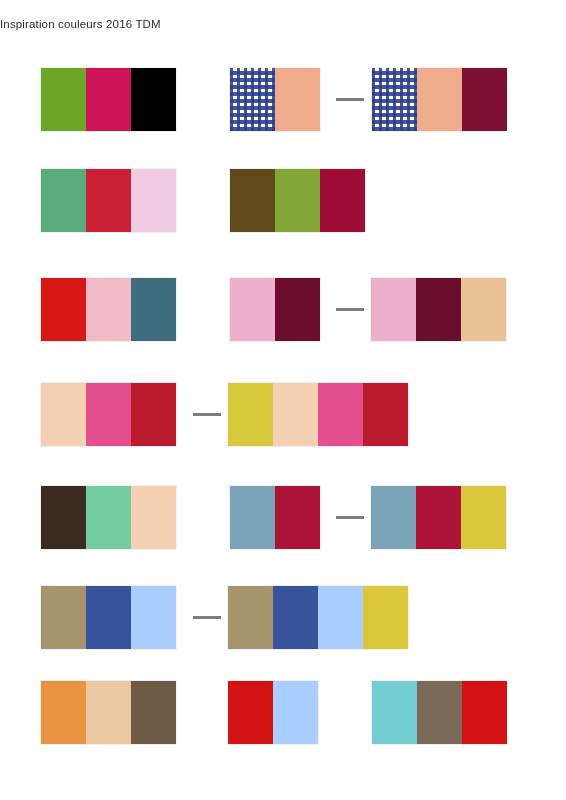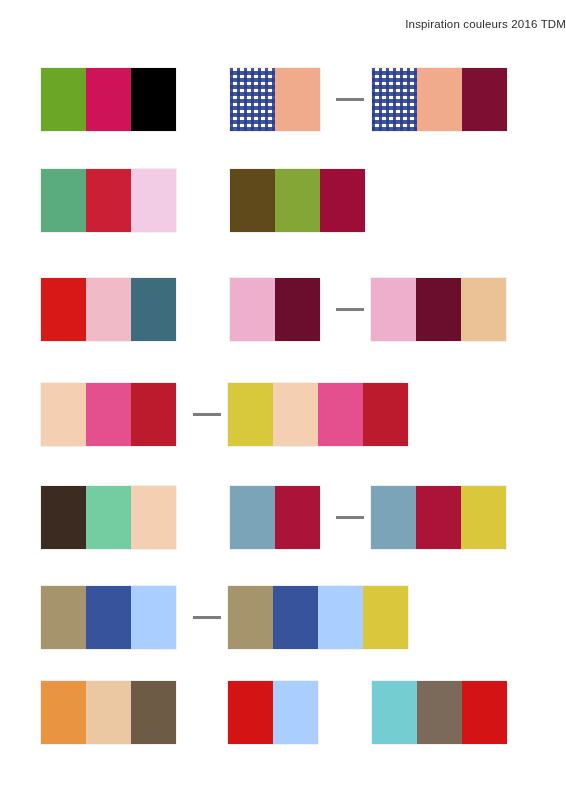--- a/index.html
+++ b/index.html
@@ -21,21 +21,21 @@
     width: 566px;
     height: 800px;
     background: #ffffff;
   }
 
   .page-title {
     position: absolute;
     top: 18px;
     left: 0;
     width: 566px;
-    text-align: right;
+    text-align: left;
     font-size: 11.5px;
     color: #2b2b2b;
     letter-spacing: 0.15px;
     font-family: "Liberation Sans", sans-serif;
   }
 
   .palette-row {
     position: absolute;
     left: 0;
     width: 566px;

